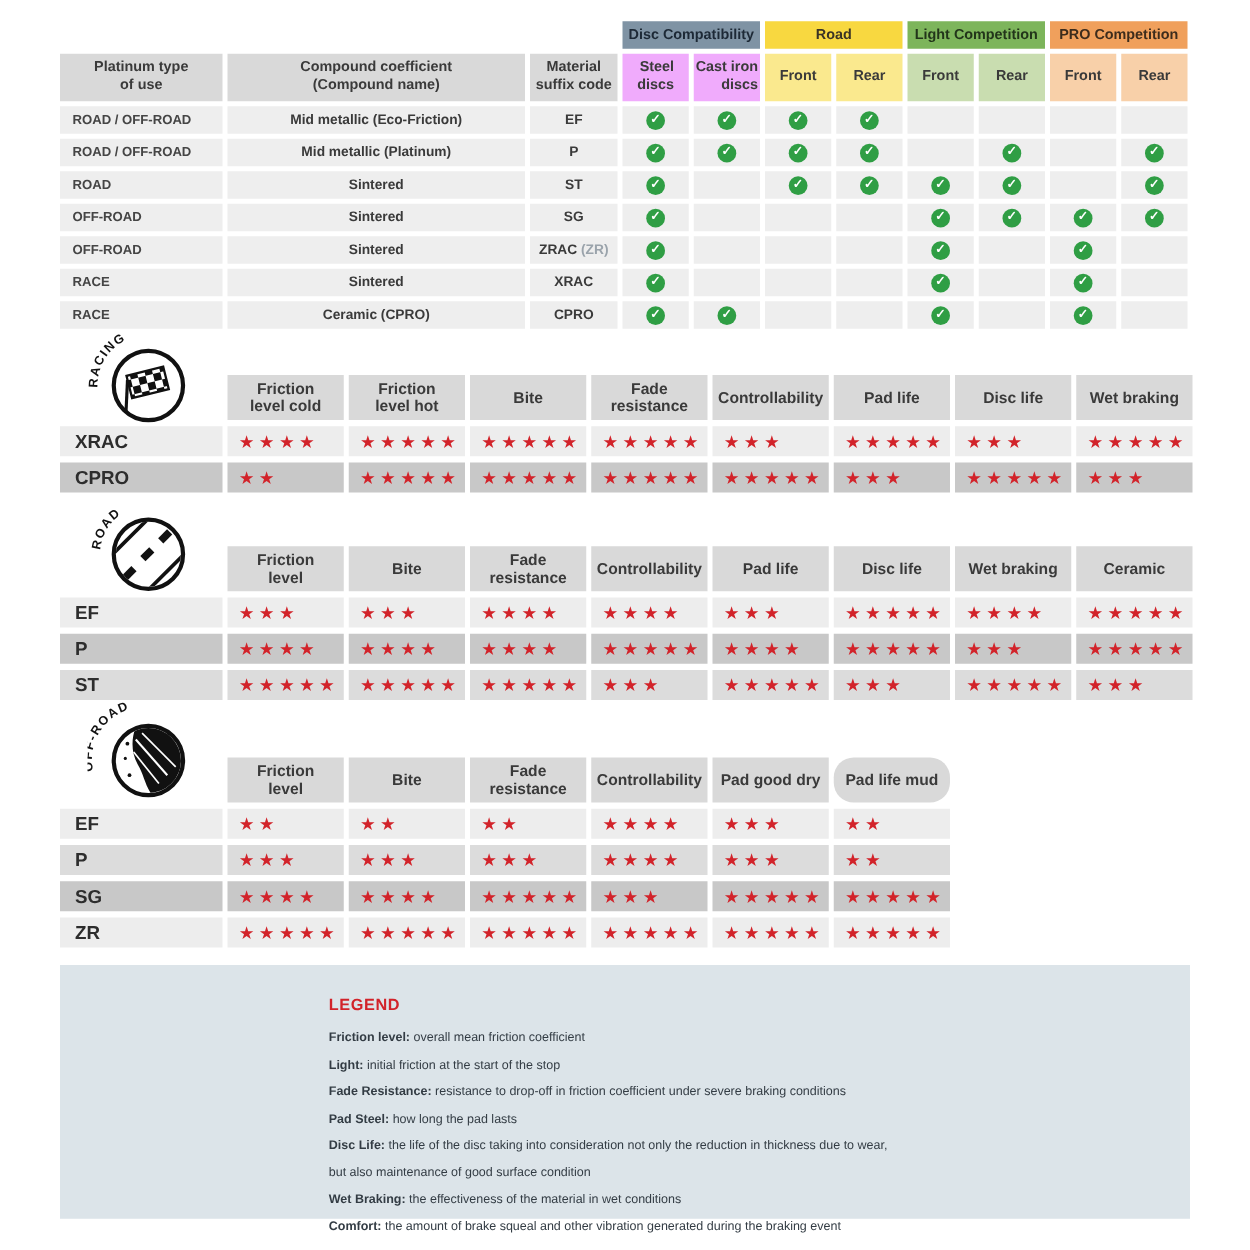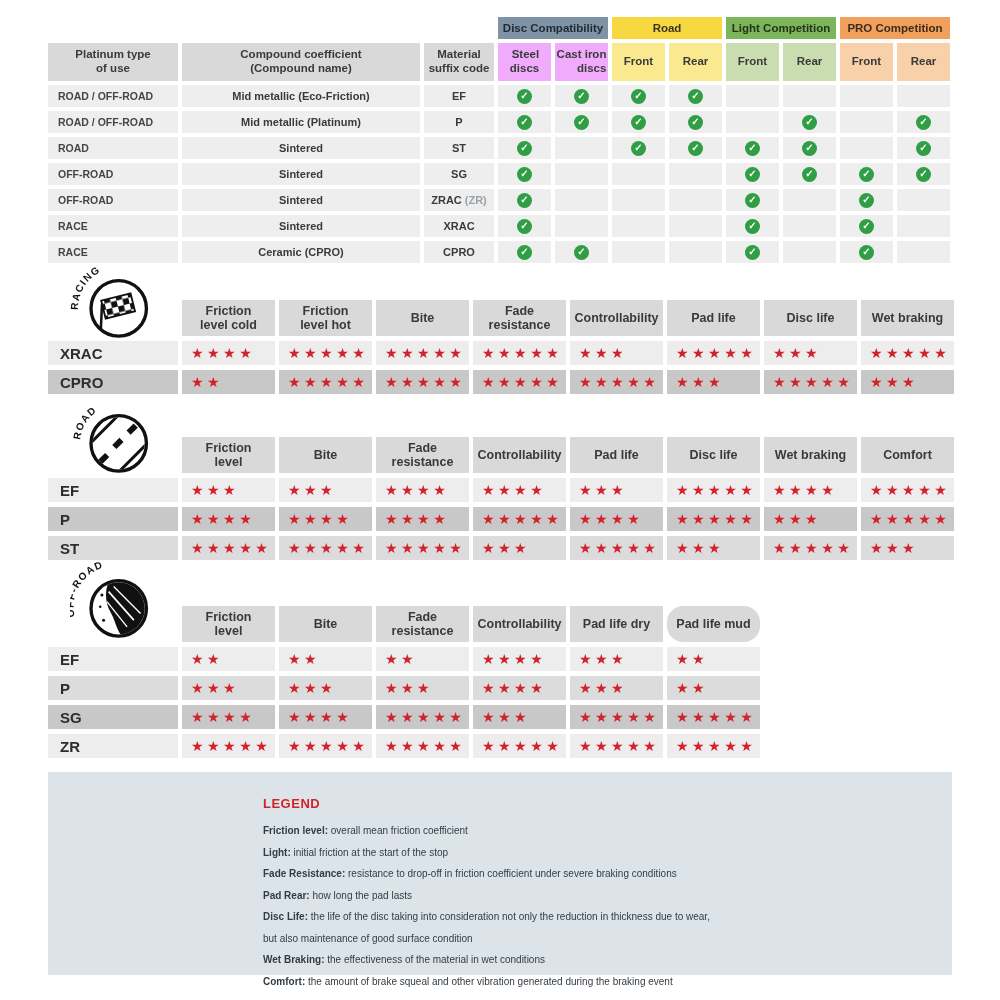--- a/index.html
+++ b/index.html
@@ -333,21 +333,21 @@
     <div class="rgrid" style="grid-template-columns: 130px repeat(8, 93px); grid-template-rows: 36px repeat(3, 24px);">
         <div class="rhead" style="grid-area: 1 / 2;">Friction
 level</div>
         <div class="rhead" style="grid-area: 1 / 3;">Bite</div>
         <div class="rhead" style="grid-area: 1 / 4;">Fade
 resistance</div>
         <div class="rhead" style="grid-area: 1 / 5;">Controllability</div>
         <div class="rhead" style="grid-area: 1 / 6;">Pad life</div>
         <div class="rhead" style="grid-area: 1 / 7;">Disc life</div>
         <div class="rhead" style="grid-area: 1 / 8;">Wet braking</div>
-        <div class="rhead" style="grid-area: 1 / 9;">Comfort</div>
+        <div class="rhead" style="grid-area: 1 / 9;">Ceramic</div>
         <div class="rlabel sh-light" style="grid-area: 2 / 1;">EF</div>
         <div class="rcell sh-light" style="grid-area: 2 / 2;">
           <span class="stars">★★★</span>
         </div>
         <div class="rcell sh-light" style="grid-area: 2 / 3;">
           <span class="stars">★★★</span>
         </div>
         <div class="rcell sh-light" style="grid-area: 2 / 4;">
           <span class="stars">★★★★</span>
         </div>
@@ -439,21 +439,21 @@
       </g>
       <text class="icon-label"><textPath href="#arc-off" startOffset="2">OFF-ROAD</textPath></text>
     </svg>
     <div class="rgrid" style="grid-template-columns: 130px repeat(6, 93px); grid-template-rows: 36px repeat(4, 24px);">
         <div class="rhead" style="grid-area: 1 / 2;">Friction
 level</div>
         <div class="rhead" style="grid-area: 1 / 3;">Bite</div>
         <div class="rhead" style="grid-area: 1 / 4;">Fade
 resistance</div>
         <div class="rhead" style="grid-area: 1 / 5;">Controllability</div>
-        <div class="rhead" style="grid-area: 1 / 6;">Pad life dry</div>
+        <div class="rhead" style="grid-area: 1 / 6;">Pad good dry</div>
         <div class="rhead" style="grid-area: 1 / 7; border-radius: 16px;">Pad life mud</div>
         <div class="rlabel sh-light" style="grid-area: 2 / 1;">EF</div>
         <div class="rcell sh-light" style="grid-area: 2 / 2;">
           <span class="stars">★★</span>
         </div>
         <div class="rcell sh-light" style="grid-area: 2 / 3;">
           <span class="stars">★★</span>
         </div>
         <div class="rcell sh-light" style="grid-area: 2 / 4;">
           <span class="stars">★★</span>
@@ -526,21 +526,21 @@
         </div>
       </div>
   </div>
 
   <div class="legend">
     <div class="ltitle">LEGEND</div>
     <div id="legend-lines">
         <div class="lline"><span class="lterm">Friction level:</span> overall mean friction coefficient</div>
         <div class="lline"><span class="lterm">Light:</span> initial friction at the start of the stop</div>
         <div class="lline"><span class="lterm">Fade Resistance:</span> resistance to drop-off in friction coefficient under severe braking conditions</div>
-        <div class="lline"><span class="lterm">Pad Rear:</span> how long the pad lasts</div>
+        <div class="lline"><span class="lterm">Pad Steel:</span> how long the pad lasts</div>
         <div class="lline"><span class="lterm">Disc Life:</span> the life of the disc taking into consideration not only the reduction in thickness due to wear,</div>
         <div class="lline">but also maintenance of good surface condition</div>
         <div class="lline"><span class="lterm">Wet Braking:</span> the effectiveness of the material in wet conditions</div>
         <div class="lline"><span class="lterm">Comfort:</span> the amount of brake squeal and other vibration generated during the braking event</div>
       </div>
   </div>
 
 </div>
 
 </body></html>

